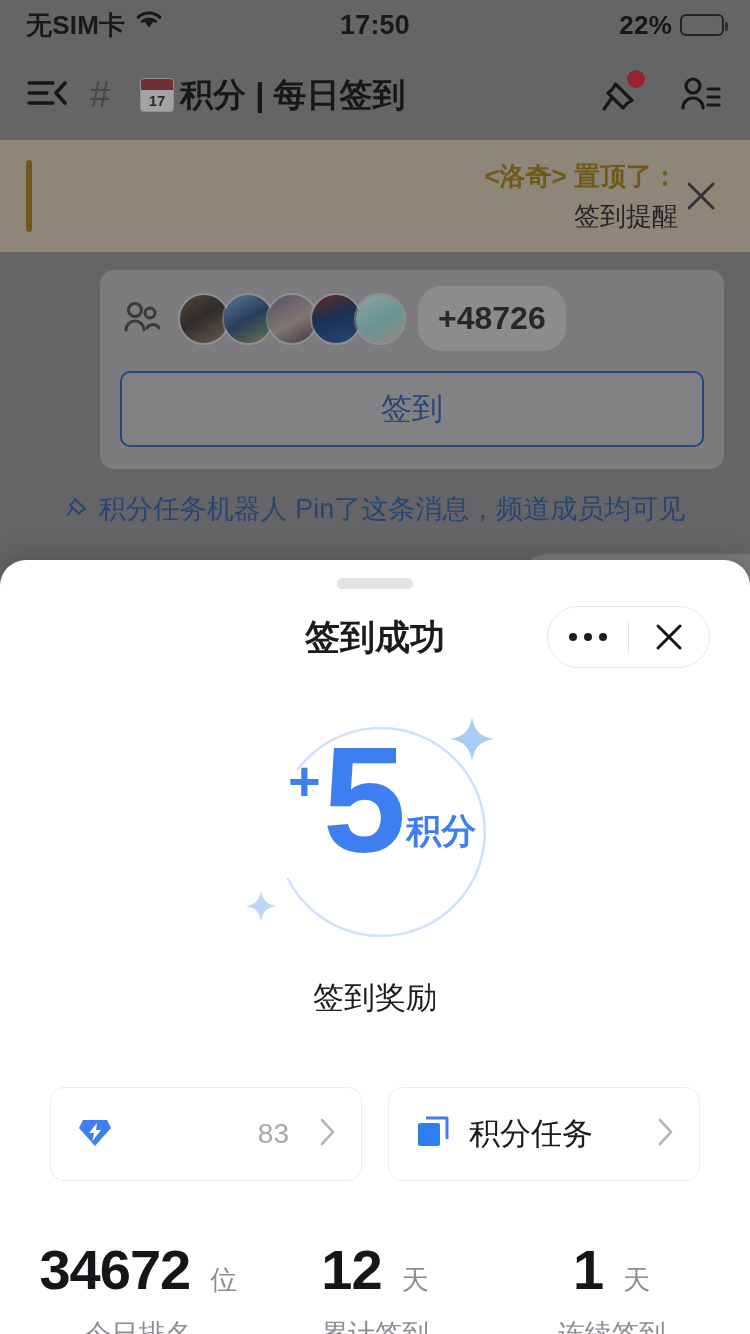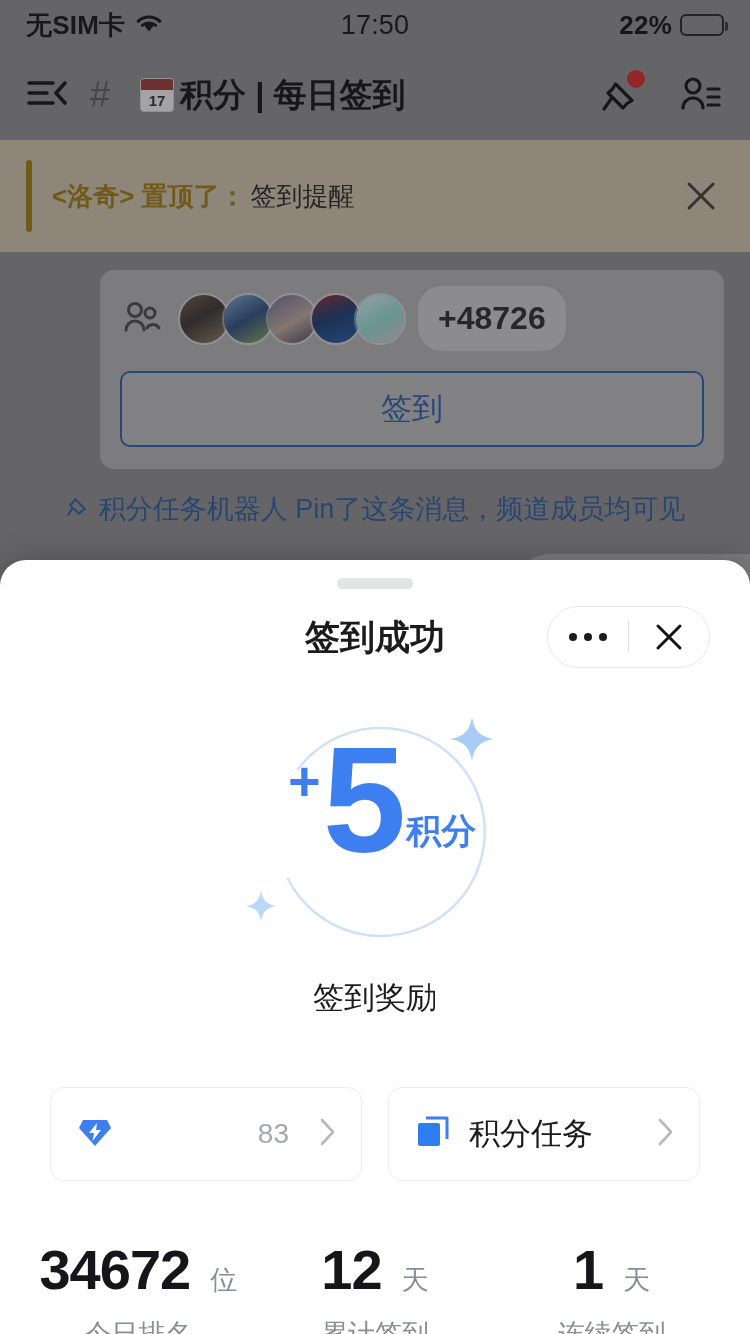--- a/index.html
+++ b/index.html
@@ -24,24 +24,24 @@
   }
 
   
   #status-bar {
     position:relative; height:50px;
     display:flex; align-items:center;
     padding:0 26px;
     color:#171717; font-size:26px; font-weight:600;
     letter-spacing:.2px;
   }
-  #status-left { display:flex; align-items:flex-end; gap:9px; }
+  #status-left { display:flex; align-items:flex-start; gap:9px; }
   #status-center {
     position:absolute; left:0; right:0; text-align:center;
-    font-size:27px; font-weight:400; pointer-events:none;
+    font-size:27px; font-weight:700; pointer-events:none;
   }
   #status-right {
     margin-left:auto; display:flex; align-items:center; gap:8px;
     position:relative; z-index:2;
   }
   .batt-shell {
     width:44px; height:22px; border:2px solid rgba(25,25,25,.85);
     border-radius:6px; position:relative; padding:2px;
   }
   .batt-shell::after {
@@ -82,21 +82,21 @@
   
   #pinned-banner {
     position:relative; height:112px;
     background:rgba(206,193,166,0.92);
     display:flex; align-items:center; padding:0 26px;
   }
   #pinned-accent {
     width:6px; height:72px; border-radius:3px; background:#9b7a16;
     margin-right:20px; flex:none;
   }
-  #pinned-text { flex:1; display:flex; flex-direction:row; gap:5px;align-items:flex-end; }
+  #pinned-text { flex:1; display:flex; flex-direction:column; gap:5px;align-items:flex-end; }
   .pinned-from { font-size:26px; font-weight:700; color:#9b7a16; }
   .pinned-body { font-size:26px; color:#2b2b2b; }
   #pinned-close { width:46px; height:46px; flex:none; }
 
   
   #msg-block { padding:18px 0 0 0; position:relative; }
   #msg-card {
     margin:0 26px 0 100px;
     background:rgba(252,252,252,0.30);
     border-radius:14px;

